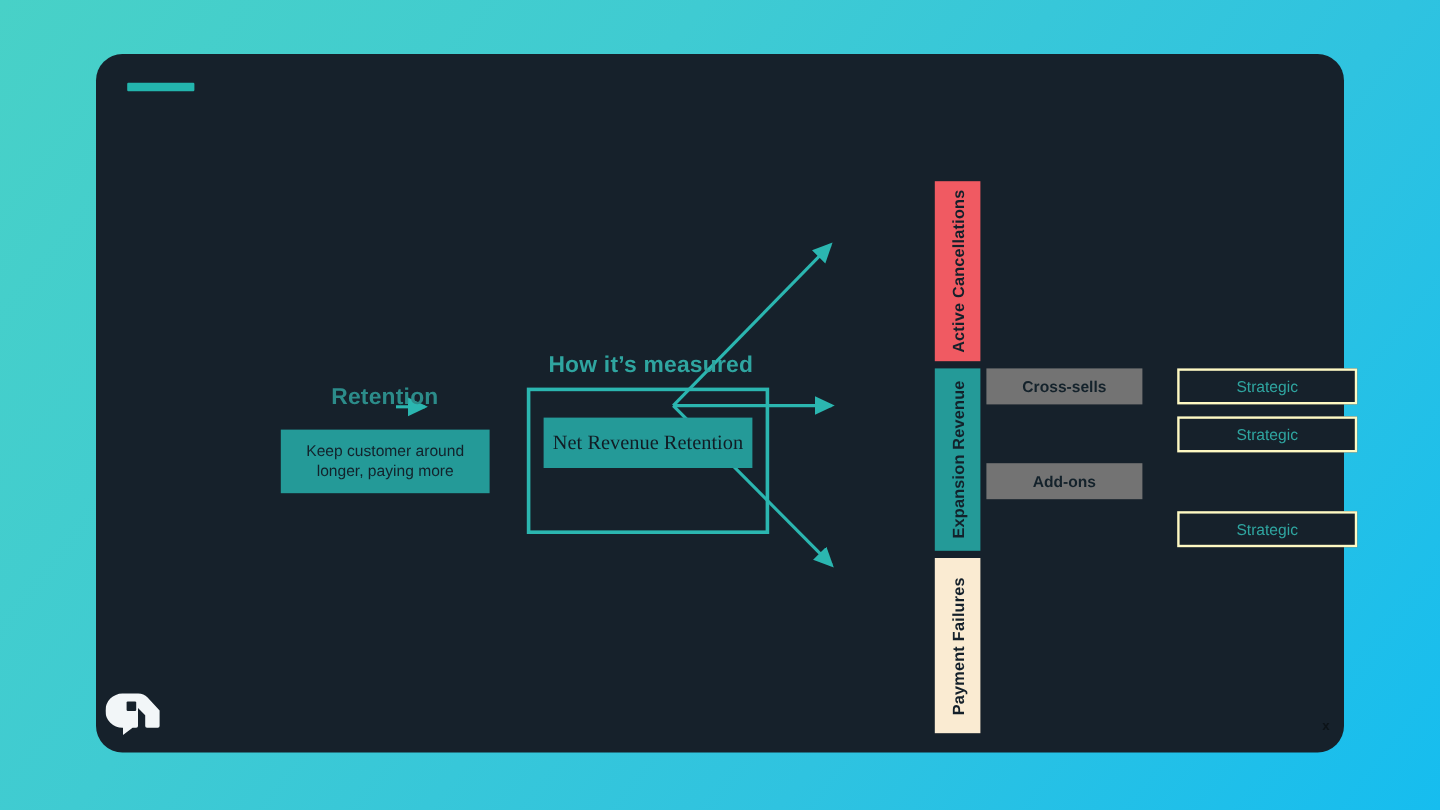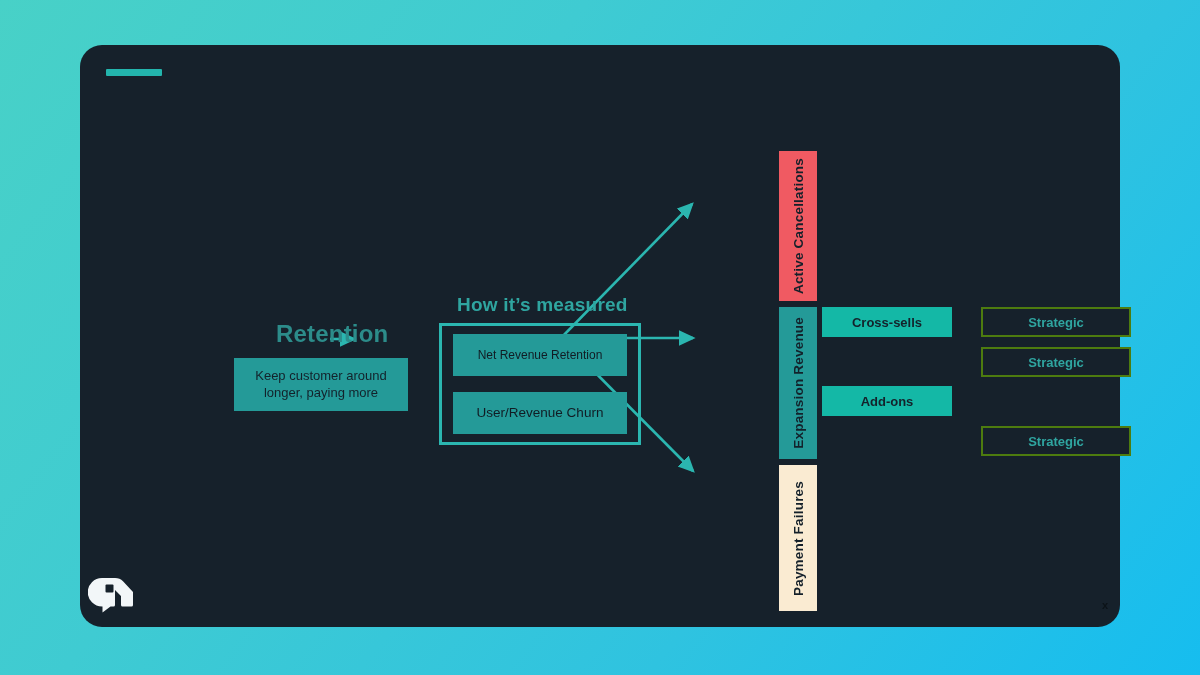--- a/index.html
+++ b/index.html
@@ -59,21 +59,21 @@
 
   
   .heading {
     position: absolute;
     font-weight: bold;
     white-space: nowrap;
     line-height: 1;
   }
   .heading.retention {
     left: 196px; top: 277px;
-    font-size: 24px;
+    font-size: 19px;
     color: #2C8C8A;
     letter-spacing: .2px;
   }
   .heading.measured {
     left: 377px; top: 250px;
     font-size: 19px;
     color: #2FA5A0;
     letter-spacing: .2px;
   }
 
@@ -94,23 +94,24 @@
     color: #13222B;
   }
   
   .group-measured {
     left: 359px; top: 278px;
     width: 202px; height: 122px;
     border: 3px solid #2BB6B0;
     background: transparent;
   }
   .box-nrr {
-    left: 373px; top: 289px;
+    left: 373px; top: 303px;
     width: 174px; height: 42px;
-    font-size: 12px;
+    font-size: 17px;
+    font-family: Liberation Serif, serif;
   }
   .box-churn {
     left: 373px; top: 347px;
     width: 174px; height: 42px;
     font-size: 13.5px;
   }
 
   
   .vbar {
     display: flex;
@@ -141,34 +142,34 @@
     left: 699px; top: 420px;
     width: 38px; height: 146px;
     background: #FAEBD2;
     color: #14202A;
   }
 
   
   .tactic {
     left: 742px;
     width: 130px; height: 30px;
-    background: #14b8a6;
+    background: #737373;
     color: #14222B;
     display: flex; align-items: center; justify-content: center;
     font-weight: bold;
     font-size: 13px;
   }
   .classif {
     left: 901px;
     width: 150px; height: 30px;
     background: #16212B;
-    border: 2px solid #4d7c0f;
+    border: 2px solid #fef9c3;
     color: #2FA5A0;
     display: flex; align-items: center; justify-content: center;
-    font-weight: bold;
+    font-weight: normal;
     font-size: 13px;
   }
 
   
   #arrows {
     position: absolute;
     left: 0; top: 0;
     width: 1040px; height: 582px;
     pointer-events: none;
   }
@@ -199,21 +200,20 @@
     <div class="heading retention">Retention</div>
 
     <div class="node teal-fill box-retention">Keep customer around longer, paying more</div>
 
     <div class="heading measured">How it’s measured</div>
 
     <div class="node group-measured"></div>
 
     <div class="node teal-fill box-nrr">Net Revenue Retention</div>
 
-    <div class="node teal-fill box-churn">User/Revenue Churn</div>
 
     <div class="node vbar bar-cancel">
       <span>Active Cancellations</span>
     </div>
     <div class="node vbar bar-expansion">
       <span>Expansion Revenue</span>
     </div>
     <div class="node vbar bar-payment">
       <span>Payment Failures</span>
     </div>

